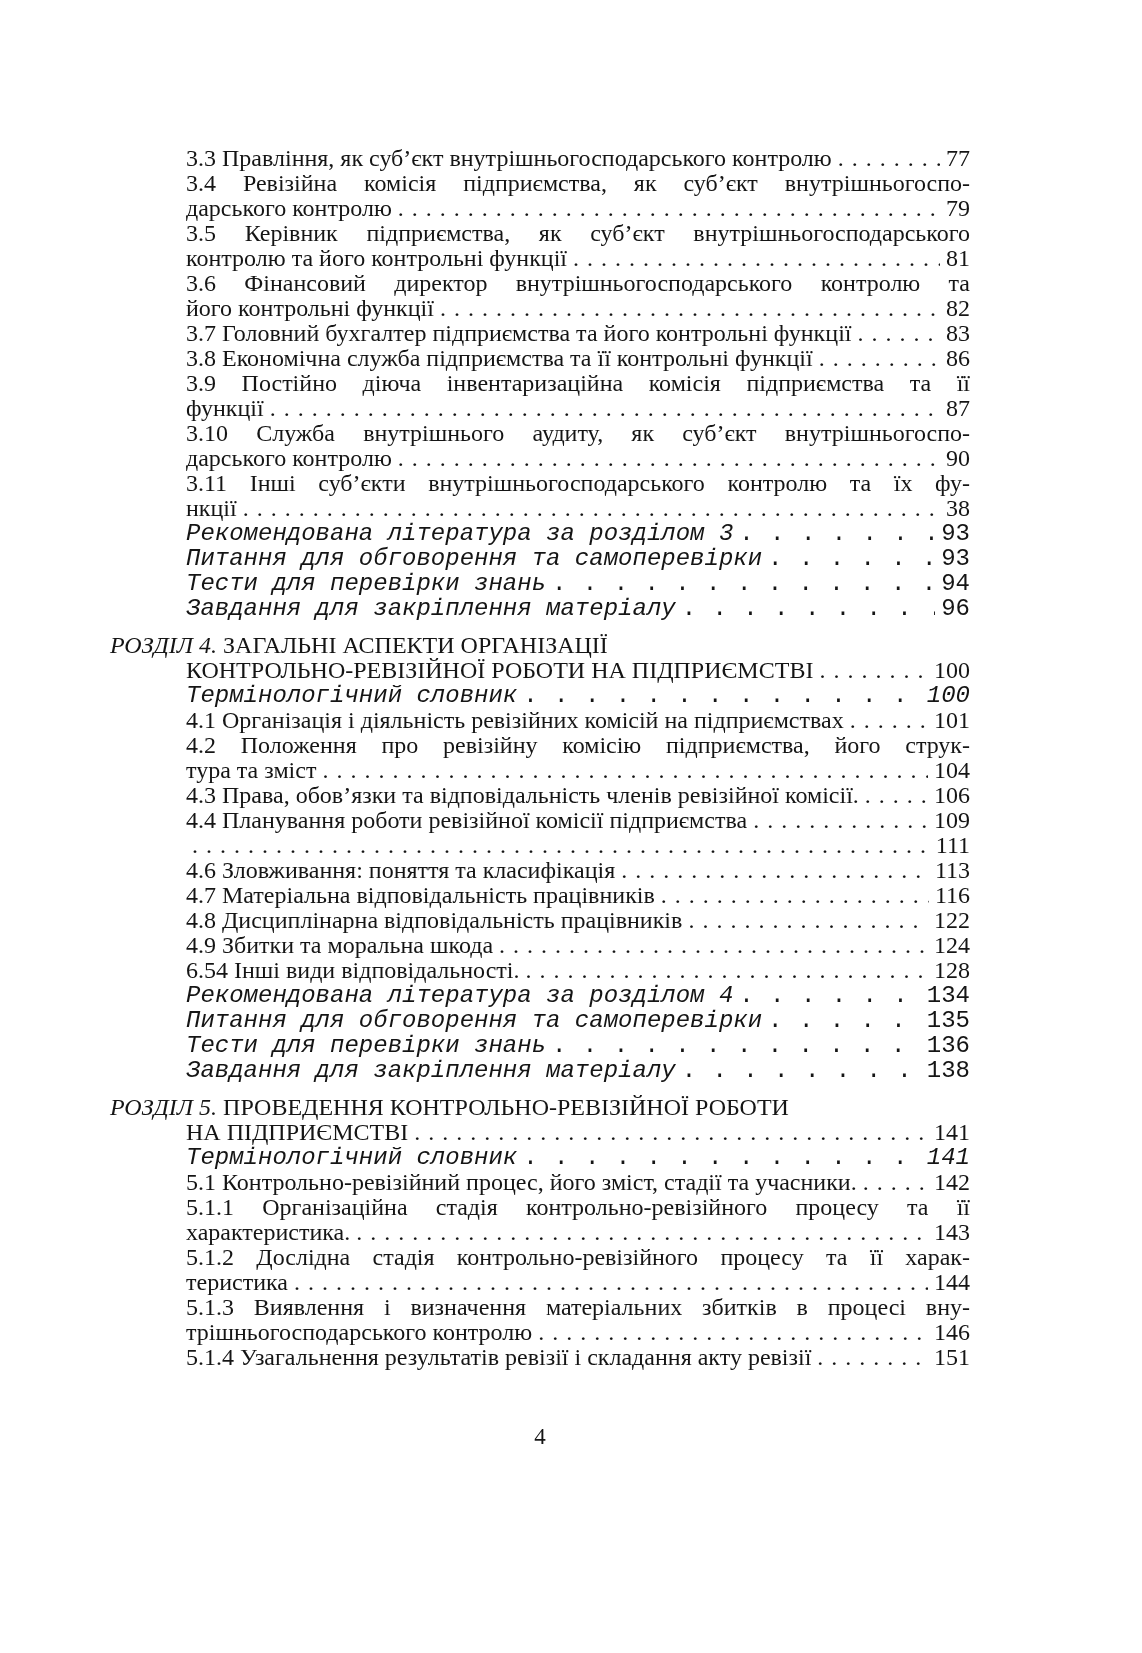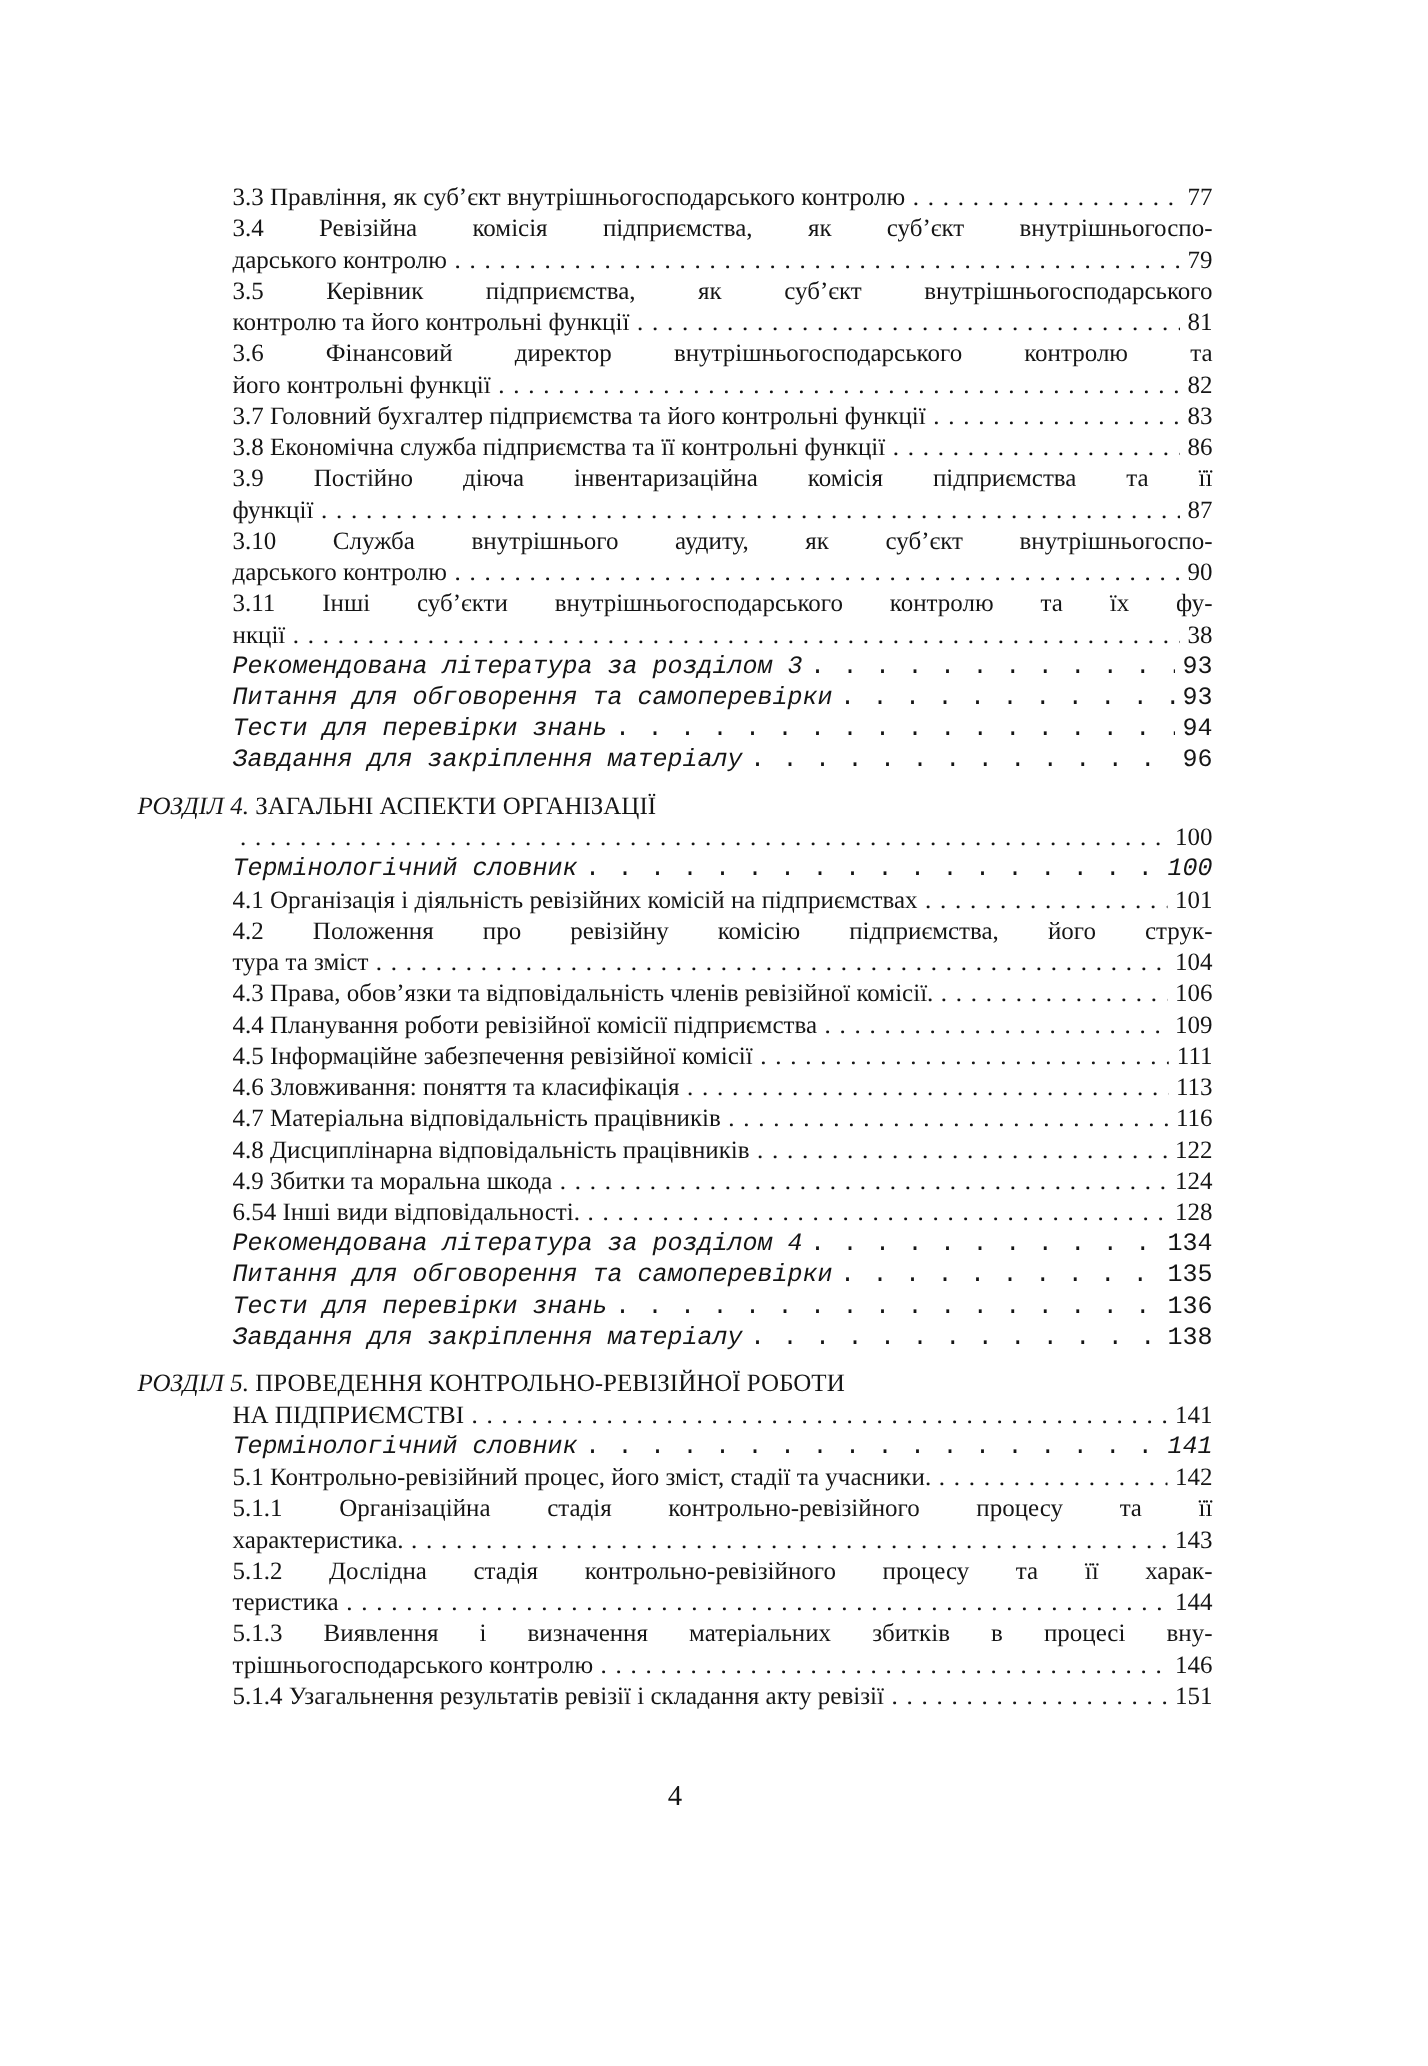--- a/index.html
+++ b/index.html
@@ -17,21 +17,21 @@
   .page {
     position: absolute;
     inset: 0;
     background: #ffffff;
   }
   .toc {
     position: absolute;
     left: 110px;
     top: 146px;
     width: 860px;
-    font-size: 20px;
+    font-size: 24px;
     line-height: 25px;
   }
   .toc-entry {
     padding-left: 76px;
   }
   .toc-entry.chapter {
     margin-top: 12px;
   }
   
   .toc-entry.chapter .line.first {
@@ -186,20 +186,21 @@
       <div class="toc-entry italic-entry">
         <div class="last-line line first">
           <span class="line-text">Завдання для закріплення матеріалу</span>
           <span class="leader">. . . . . . . . . . . . . . . . . . . . . . . . . . . . . . . . . . . . . . . . . . . . . . . . . . . . . . . . . . . . . . . . . . . . . . . . . . . . . . . . . . . . . . . . . . </span>
           <span class="pagenum">96</span>
         </div>
       </div>
       <div class="toc-entry chapter">
         <div class="wrap-line line first"><span class="chapter-prefix">РОЗДІЛ 4.</span> <span>ЗАГАЛЬНІ АСПЕКТИ ОРГАНІЗАЦІЇ</span></div>
         <div class="last-line line">
+          <span class="line-text">КОНТРОЛЬНО-РЕВІЗІЙНОЇ РОБОТИ НА ПІДПРИЄМСТВІ</span>
           <span class="leader">. . . . . . . . . . . . . . . . . . . . . . . . . . . . . . . . . . . . . . . . . . . . . . . . . . . . . . . . . . . . . . . . . . . . . . . . . . . . . . . . . . . . . . . . . . </span>
           <span class="pagenum">100</span>
         </div>
       </div>
       <div class="toc-entry italic-entry">
         <div class="last-line line first">
           <span class="line-text">Термінологічний словник</span>
           <span class="leader">. . . . . . . . . . . . . . . . . . . . . . . . . . . . . . . . . . . . . . . . . . . . . . . . . . . . . . . . . . . . . . . . . . . . . . . . . . . . . . . . . . . . . . . . . . </span>
           <span class="pagenum italic">100</span>
         </div>
@@ -228,21 +229,20 @@
       </div>
       <div class="toc-entry normal-entry">
         <div class="last-line line first">
           <span class="line-text">4.4 Планування роботи ревізійної комісії підприємства</span>
           <span class="leader">. . . . . . . . . . . . . . . . . . . . . . . . . . . . . . . . . . . . . . . . . . . . . . . . . . . . . . . . . . . . . . . . . . . . . . . . . . . . . . . . . . . . . . . . . . </span>
           <span class="pagenum">109</span>
         </div>
       </div>
       <div class="toc-entry normal-entry">
         <div class="last-line line first">
-          <span class="line-text">4.5 Інформаційне забезпечення ревізійної комісії</span>
           <span class="leader">. . . . . . . . . . . . . . . . . . . . . . . . . . . . . . . . . . . . . . . . . . . . . . . . . . . . . . . . . . . . . . . . . . . . . . . . . . . . . . . . . . . . . . . . . . </span>
           <span class="pagenum">111</span>
         </div>
       </div>
       <div class="toc-entry normal-entry">
         <div class="last-line line first">
           <span class="line-text">4.6 Зловживання: поняття та класифікація</span>
           <span class="leader">. . . . . . . . . . . . . . . . . . . . . . . . . . . . . . . . . . . . . . . . . . . . . . . . . . . . . . . . . . . . . . . . . . . . . . . . . . . . . . . . . . . . . . . . . . </span>
           <span class="pagenum">113</span>
         </div>

